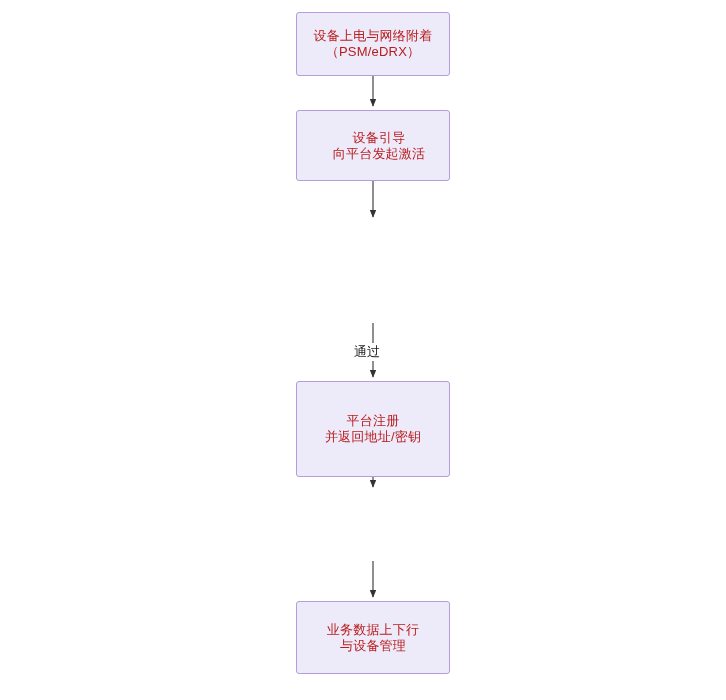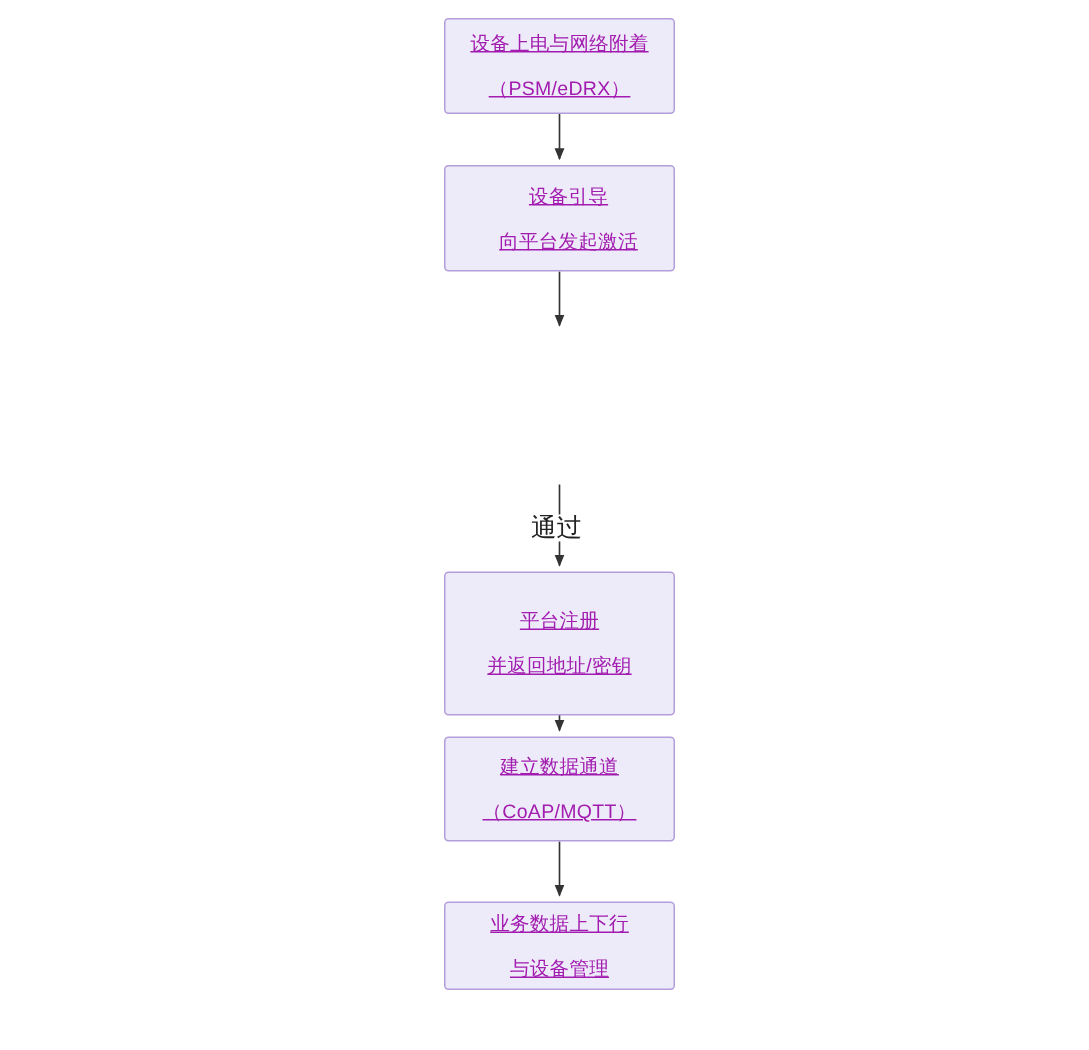--- a/index.html
+++ b/index.html
@@ -37,44 +37,43 @@
     justify-content: center;
     text-align: center;
   }
   .node-process {
     background: #EDEAFA;
     border: 1.4px solid #B39DDB;
     border-radius: 3px;
   }
   .node-label {
     font-size: 13px;
-    line-height: 30px;
-    color: #a21caf;
+    line-height: 16px;
+    color: #b91c1c;
     white-space: pre-line;
     letter-spacing: 0.2px;
-    text-decoration: underline;
   }
   .node-decision {
     width: 104px;
     height: 104px;
   }
   .node-decision .diamond-shape {
     position: absolute;
     left: 0;
     top: 0;
     width: 100%;
     height: 100%;
   }
   .node-decision .node-label {
     position: relative;
     z-index: 2;
   }
   .edge-label {
     position: absolute;
-    font-size: 17px;
+    font-size: 13px;
     line-height: 16px;
     color: #222222;
     background: #ffffff;
     padding: 1px 3px;
     white-space: nowrap;
     text-align: center;
   }
 </style>
 </head>
 <body>
@@ -118,23 +117,19 @@
 
   <div class="edge-label" style="left:351px; top:343px;">
     <span>通过</span>
   </div>
 
   <div class="node node-process" style="left:296px; top:381px; width:154px; height:96px;">
     <span class="node-label">平台注册
 并返回地址/密钥</span>
   </div>
 
-  <div class="node node-process" style="left:296px; top:491px; width:154px; height:70px;">
-    <span class="node-label">建立数据通道
-（CoAP/MQTT）</span>
-  </div>
 
-  <div class="node node-process" style="left:296px; top:601px; width:154px; height:59px;">
+  <div class="node node-process" style="left:296px; top:601px; width:154px; height:73px;">
     <span class="node-label">业务数据上下行
 与设备管理</span>
   </div>
 
 </div>
 
 </body></html>

